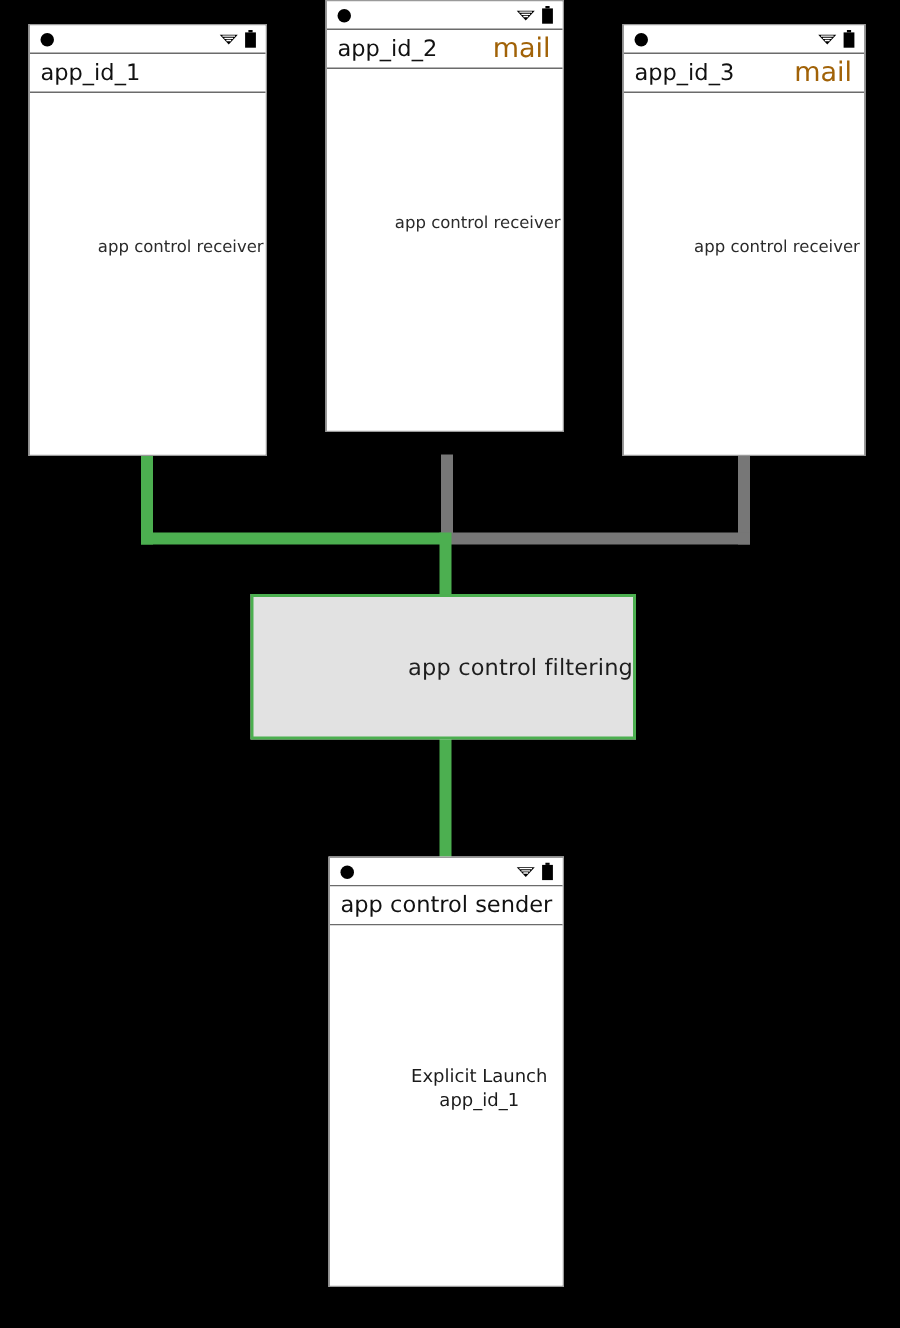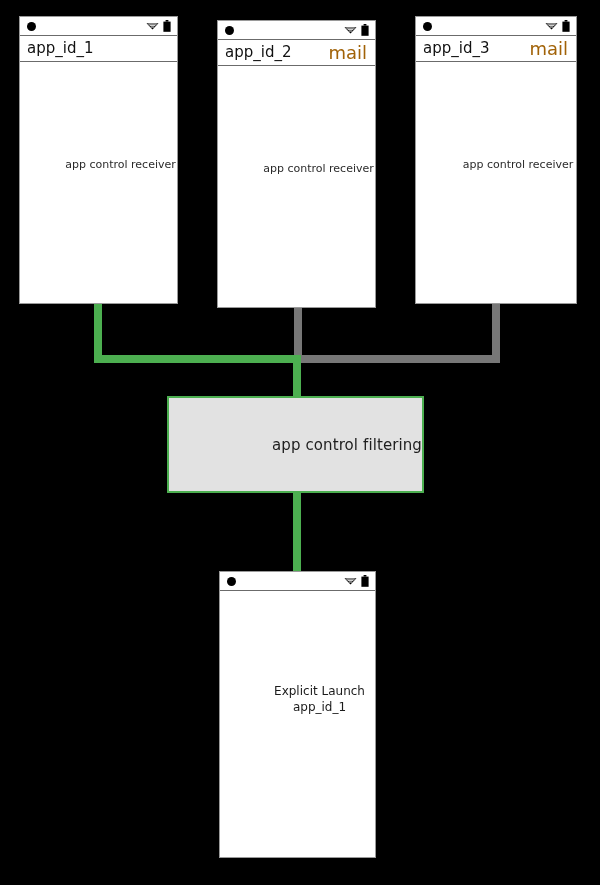--- a/index.html
+++ b/index.html
@@ -158,21 +158,21 @@
     </div>
     <div class="titlebar">
       <span class="t-left">app_id_1</span>
       <span class="t-right"></span>
     </div>
     <div class="screen">
       <div class="screen-label" style="margin-top:96px;">app control receiver</div>
     </div>
   </div>
 
-  <div class="phone" style="left:217px; top:20px; width:159px; height:288px;">
+  <div class="phone" style="left:217px; top:0; width:159px; height:288px;">
     <div class="statusbar">
       <div class="sb-left">
         <span class="dot-icon"></span>
       </div>
       <div class="sb-right">
         <span>
           <svg class="wifi-icon" viewBox="0 0 13 10" xmlns="http://www.w3.org/2000/svg">
             <path d="M0.5 2.2 L6.5 8.6 L12.5 2.2 Z" fill="#000"></path>
             <path d="M2.3 3.1 L10.7 3.1" stroke="#fff" stroke-width="0.9"></path>
             <path d="M3.6 4.6 L9.4 4.6" stroke="#fff" stroke-width="0.9"></path>
@@ -246,19 +246,23 @@
           </svg>
         </span>
         <span>
           <svg class="battery-icon" viewBox="0 0 8 12" xmlns="http://www.w3.org/2000/svg">
             <rect x="2.6" y="0" width="2.8" height="1.6" fill="#000"></rect>
             <rect x="0.4" y="1.6" width="7.2" height="10.2" fill="#000"></rect>
           </svg>
         </span>
       </div>
     </div>
+    <div class="titlebar">
+      <span class="t-left">app control sender</span>
+      <span class="t-right"></span>
+    </div>
     <div class="screen">
       <div class="screen-label" style="margin-top:92px; font-size:12px; color:#1b1b1b; line-height:1.35;">Explicit Launch
 app_id_1</div>
     </div>
   </div>
 
 </div>
 
 </body></html>

